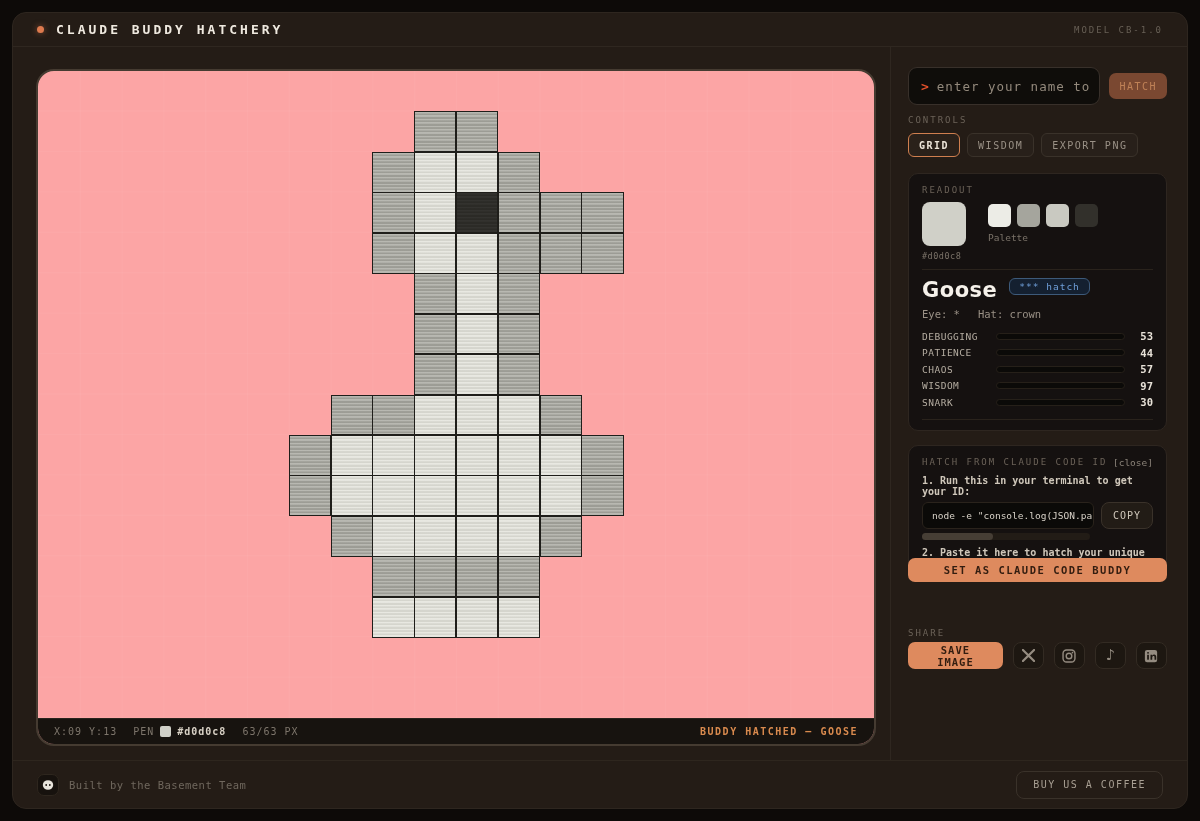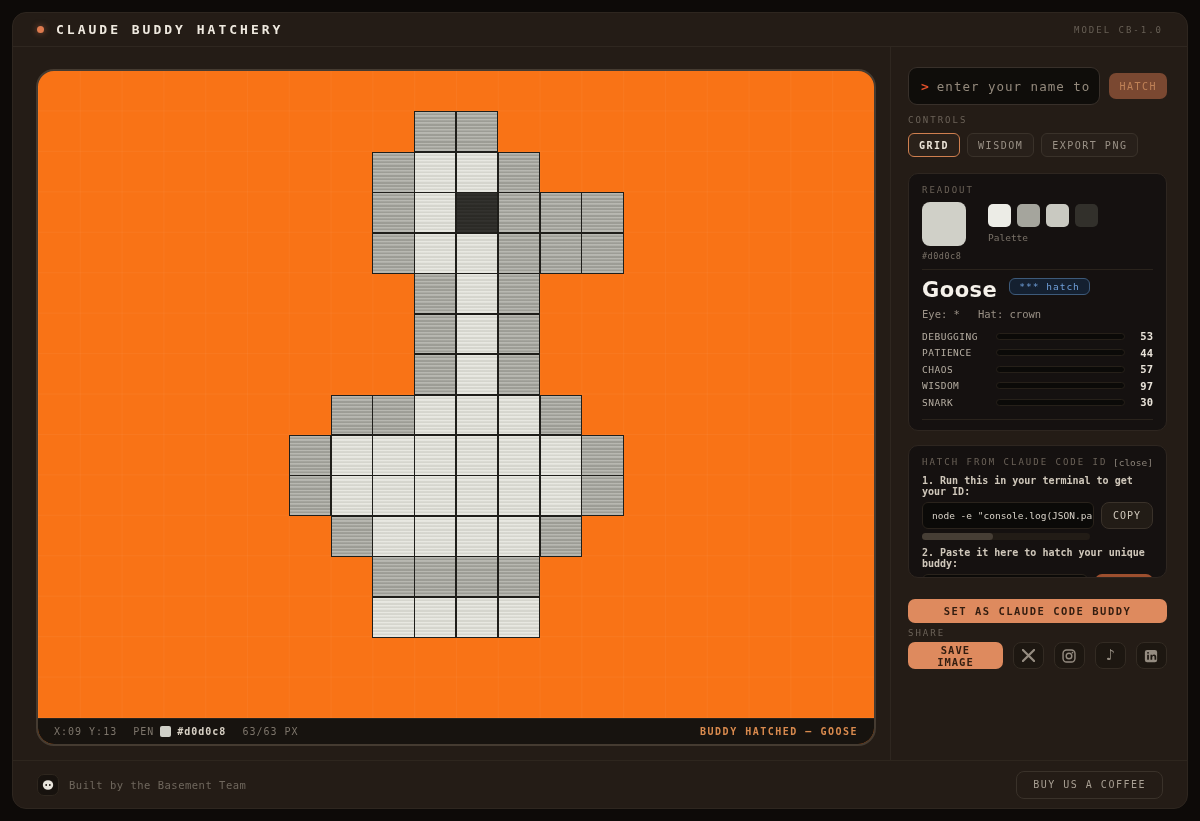--- a/index.html
+++ b/index.html
@@ -10,21 +10,21 @@
 
   
   .hdr { position:absolute; left:0; top:0; right:0; height:34px; display:flex; align-items:center;
     padding:0 24px; border-bottom:1px solid #2f2720; }
   .hdr-dot { width:7px; height:7px; border-radius:50%; background:#dd7a4e; box-shadow:0 0 6px #dd7a4e88; margin-right:12px; }
   .hdr-title { font-size:13px; font-weight:bold; letter-spacing:3px; color:#efe9df; }
   .hdr-model { margin-left:auto; font-size:9px; letter-spacing:2px; color:#675f55; }
 
   
   .canvas { position:absolute; left:23px; top:56px; width:840px; height:677px;
-    background:#f97316; border:2px solid #453b31; border-radius:18px; overflow:hidden; }
+    background:#fca5a5; border:2px solid #453b31; border-radius:18px; overflow:hidden; }
   .pixel-layer { position:absolute; left:0; top:0; right:0; bottom:26px;
     background-image:
       linear-gradient(90deg, rgba(255,255,255,0.04) 1px, transparent 1px),
       linear-gradient(0deg, rgba(255,255,255,0.04) 1px, transparent 1px);
     background-size:41.8px 40.44px; }
   .px { position:absolute; border:1px solid #1f1e1a;
     background-image:repeating-linear-gradient(180deg, rgba(255,255,255,0.20) 0px, rgba(255,255,255,0.20) 1px, rgba(0,0,0,0.06) 2px, rgba(0,0,0,0.06) 3.4px); }
   .px-d { background-image:repeating-linear-gradient(180deg, rgba(255,255,255,0.04) 0px, rgba(255,255,255,0.04) 1px, transparent 2px, transparent 3.4px); }
   .statusbar { position:absolute; left:0; right:0; bottom:0; height:26px; background:#17130f;
     border-top:1px solid #2a231c; display:flex; align-items:center; padding:0 16px; gap:16px;
@@ -85,21 +85,21 @@
   .btn-copy { width:52px; background:#221c16; border:1px solid #3a322a; border-radius:8px;
     color:#cfc7ba; font-size:10px; letter-spacing:1px; font-family:inherit; }
   .hscroll { margin-top:4px; width:168px; height:7px; background:#221c16; border-radius:4px; position:relative; }
   .hscroll-thumb { position:absolute; left:0; top:0; width:42%; height:100%; background:#463e35; border-radius:4px; }
   .paste-row { margin-top:5px; display:flex; gap:7px; }
   .paste-input { flex:1; height:30px; background:#0b0a08; border:1px solid #2a231c; border-radius:6px;
     display:flex; align-items:center; padding:0 10px; color:#6b6258; font-size:10.5px; }
   .btn-hatch2 { width:58px; height:30px; background:#9d4f2e; border:none; border-radius:7px;
     color:#d79a6b; font-size:10px; letter-spacing:1.5px; font-family:inherit; }
 
-  .set-btn-row { top:552px; }
+  .set-btn-row { top:511px; }
   .btn-set { width:100%; height:24px; background:#de8a5e; border:none; border-radius:7px;
     color:#331d10; font-size:10.5px; font-weight:bold; letter-spacing:1.5px; font-family:inherit; }
   .share-label { top:581px; font-size:9px; letter-spacing:2px; color:#6b6258; }
   .share-row { top:595px; height:27px; display:flex; gap:10px; }
   .btn-save { height:27px; padding:0 12px; background:#de8a5e; border:none; border-radius:7px;
     color:#331d10; font-size:10.5px; font-weight:bold; letter-spacing:1px; font-family:inherit; }
   .icon-btn { width:32px; height:27px; background:#1d1711; border:1px solid #332b23; border-radius:8px;
     display:flex; align-items:center; justify-content:center; color:#958c81; }
   .icon-btn svg { display:block; }
   .tiktok-glyph { font-family:"DejaVu Sans",sans-serif; font-size:15px; line-height:1; color:#958c81; }

